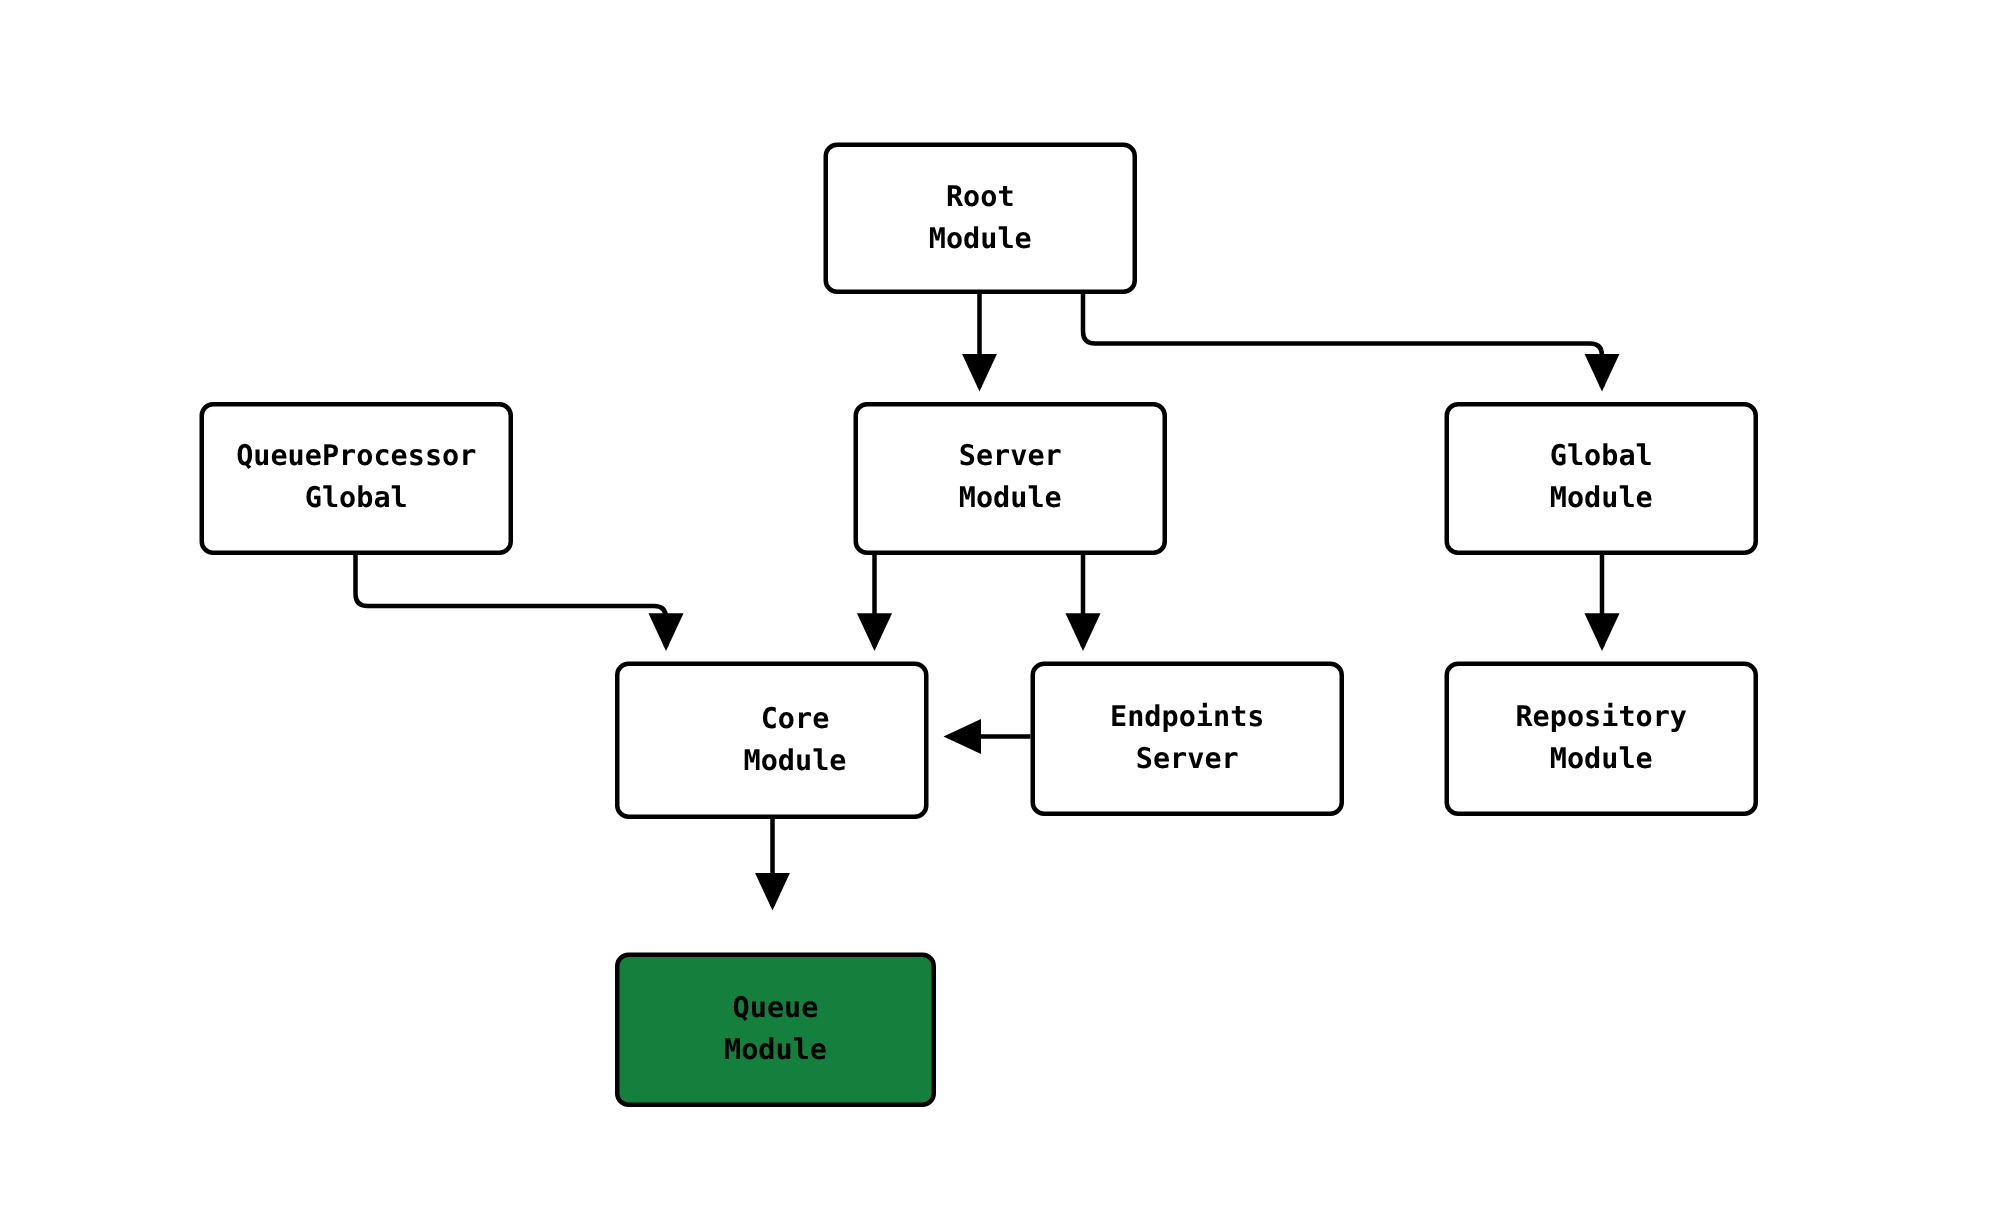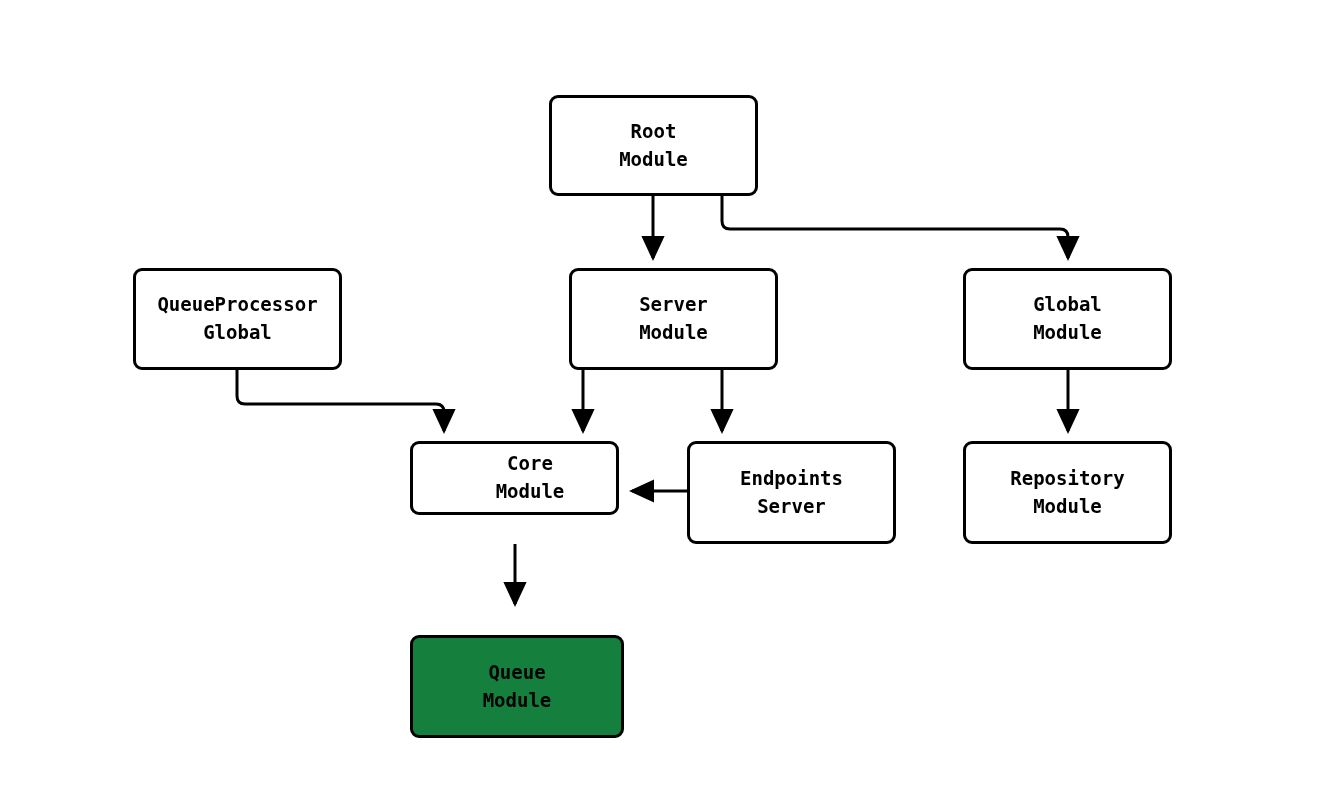--- a/index.html
+++ b/index.html
@@ -76,21 +76,21 @@
 Global</div>
       </div>
       <div class="node" style="left: 549px; top: 268px; width: 209px; height: 102px; background: rgb(255, 255, 255); border-color: rgb(0, 0, 0); margin-left: 20px;">
         <div class="node-label">Server
 Module</div>
       </div>
       <div class="node" style="left: 963px; top: 268px; width: 209px; height: 102px; background: rgb(255, 255, 255); border-color: rgb(0, 0, 0);">
         <div class="node-label">Global
 Module</div>
       </div>
-      <div class="node" style="left: 410px; top: 441px; width: 209px; height: 74px; background: rgb(255, 255, 255); border-color: rgb(0, 0, 0); padding-left: 31px;">
+      <div class="node" style="left: 410px; top: 441px; width: 209px; height: 105px; background: rgb(255, 255, 255); border-color: rgb(0, 0, 0); padding-left: 31px;">
         <div class="node-label">Core
 Module</div>
       </div>
       <div class="node" style="left: 687px; top: 441px; width: 209px; height: 103px; background: rgb(255, 255, 255); border-color: rgb(0, 0, 0);">
         <div class="node-label">Endpoints
 Server</div>
       </div>
       <div class="node" style="left: 963px; top: 441px; width: 209px; height: 103px; background: rgb(255, 255, 255); border-color: rgb(0, 0, 0);">
         <div class="node-label">Repository
 Module</div>

